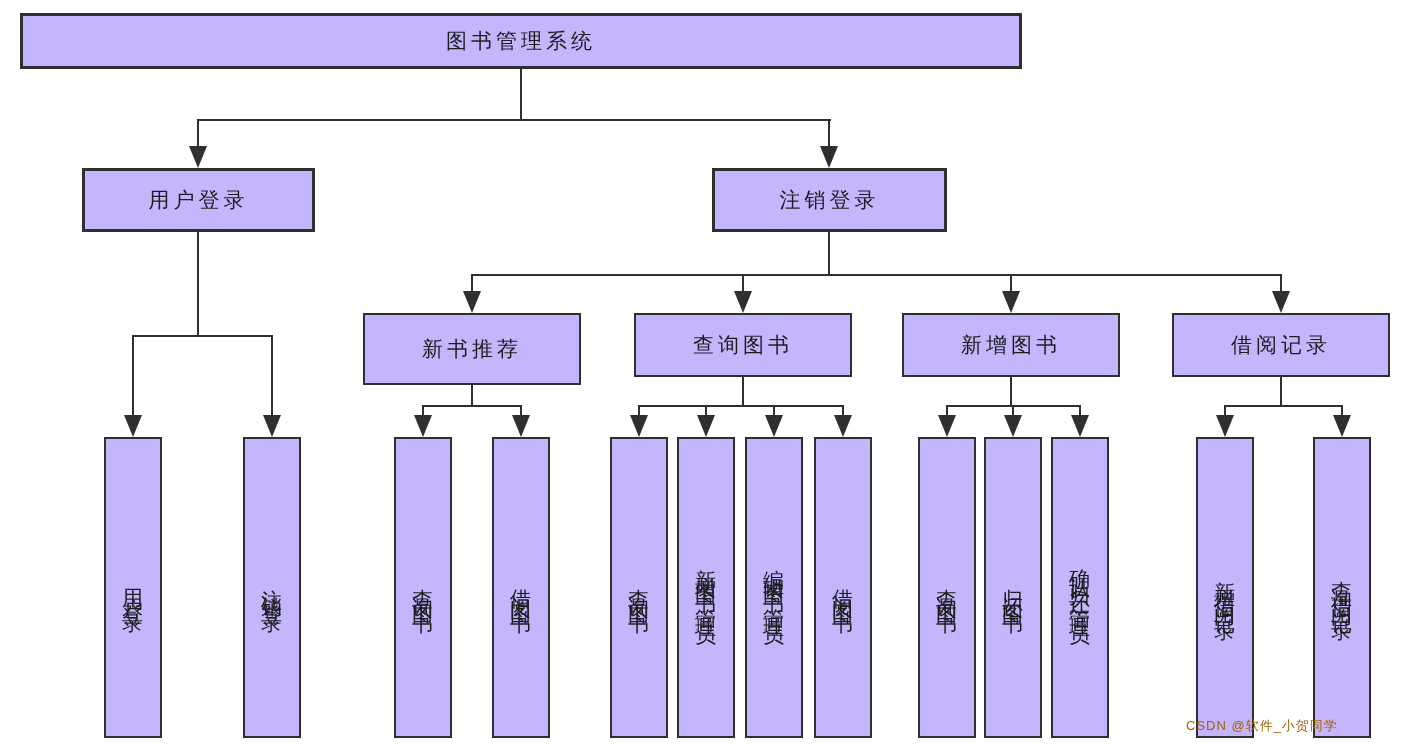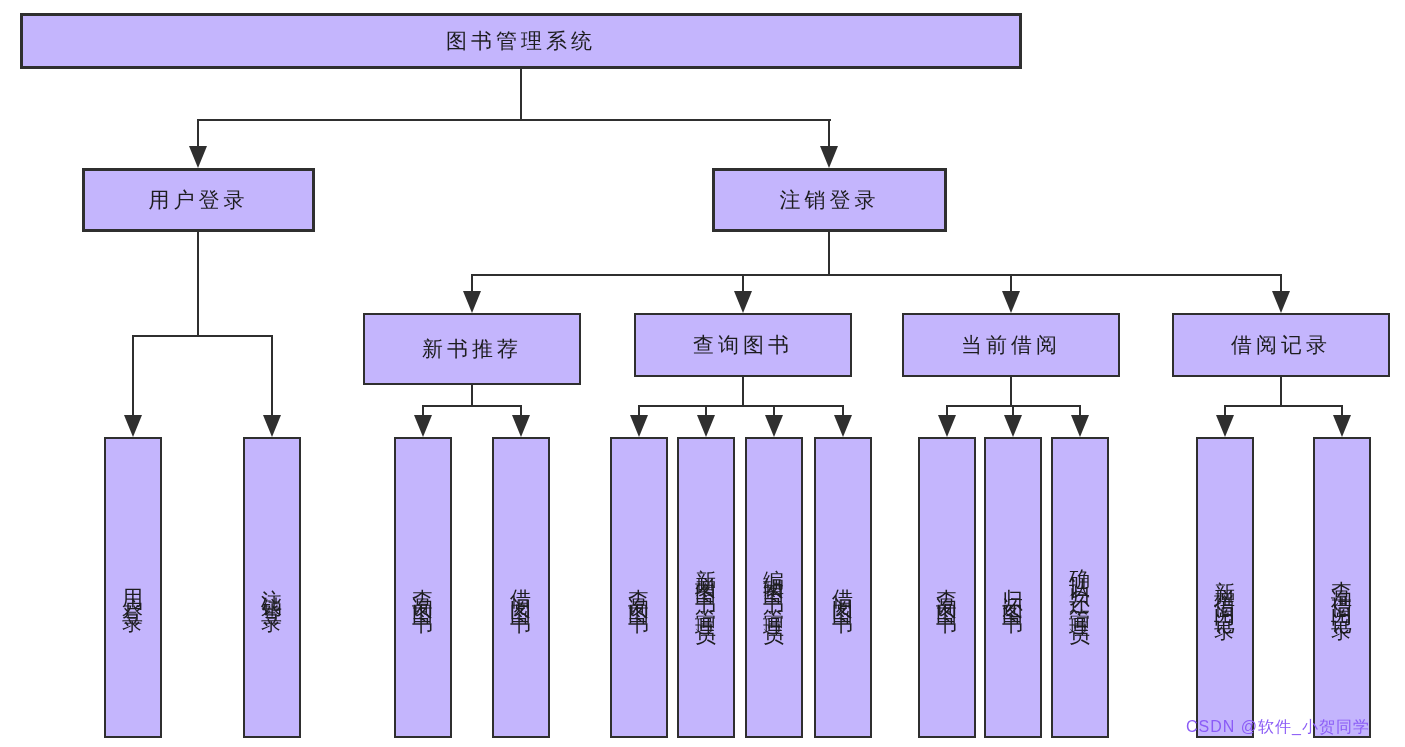--- a/index.html
+++ b/index.html
@@ -20,21 +20,21 @@
   }
   .hline{position:absolute;height:2px;background:#2f2f2f;}
   .vline{position:absolute;width:2px;background:#2f2f2f;}
   .arrow{
     position:absolute;width:0;height:0;
     border-left:9px solid transparent;border-right:9px solid transparent;
     border-top:22px solid #2f2f2f;
   }
   .watermark{
     position:absolute;left:1186px;top:717px;
-    font-size:16px;color:#8b5cf6;letter-spacing:1px;white-space:nowrap;
+    font-size:13px;color:#a16207;letter-spacing:1px;white-space:nowrap;
   }
   
   #n-root {left:20px;  top:13px;  width:1002px;height:56px;}
   #n-l2-0 {left:82px;  top:168px; width:233px; height:64px;}
   #n-l2-1 {left:712px; top:168px; width:235px; height:64px;}
   #n-l3-0 {left:363px; top:313px; width:218px; height:72px;}
   #n-l3-1 {left:634px; top:313px; width:218px; height:64px;}
   #n-l3-2 {left:902px; top:313px; width:218px; height:64px;}
   #n-l3-3 {left:1172px;top:313px; width:218px; height:64px;}
   .leaf   {top:437px;width:58px;height:301px;}
@@ -109,21 +109,21 @@
   <div class="vline" style="left:1341px;top:405px;height:11px"></div>
   <div class="arrow" style="left:1333px;top:415px"></div>
 
   <div class="box b3" id="n-root">图书管理系统</div>
 
   <div class="box b3" id="n-l2-0">用户登录</div>
   <div class="box b3" id="n-l2-1">注销登录</div>
 
   <div class="box" id="n-l3-0">新书推荐</div>
   <div class="box" id="n-l3-1">查询图书</div>
-  <div class="box" id="n-l3-2">当前借阅</div>
+  <div class="box" id="n-l3-2">新增图书</div>
   <div class="box" id="n-l3-3">借阅记录</div>
 
   <div class="box vbox leaf" id="lf-u0">用户登录</div>
   <div class="box vbox leaf" id="lf-u1">注销登录</div>
 
   <div class="box vbox leaf" id="lf-n0">查询图书</div>
   <div class="box vbox leaf" id="lf-n1">借阅图书</div>
 
   <div class="box vbox leaf" id="lf-b0">查询图书</div>
   <div class="box vbox leaf" id="lf-b1">新增图书（管理员）</div>

